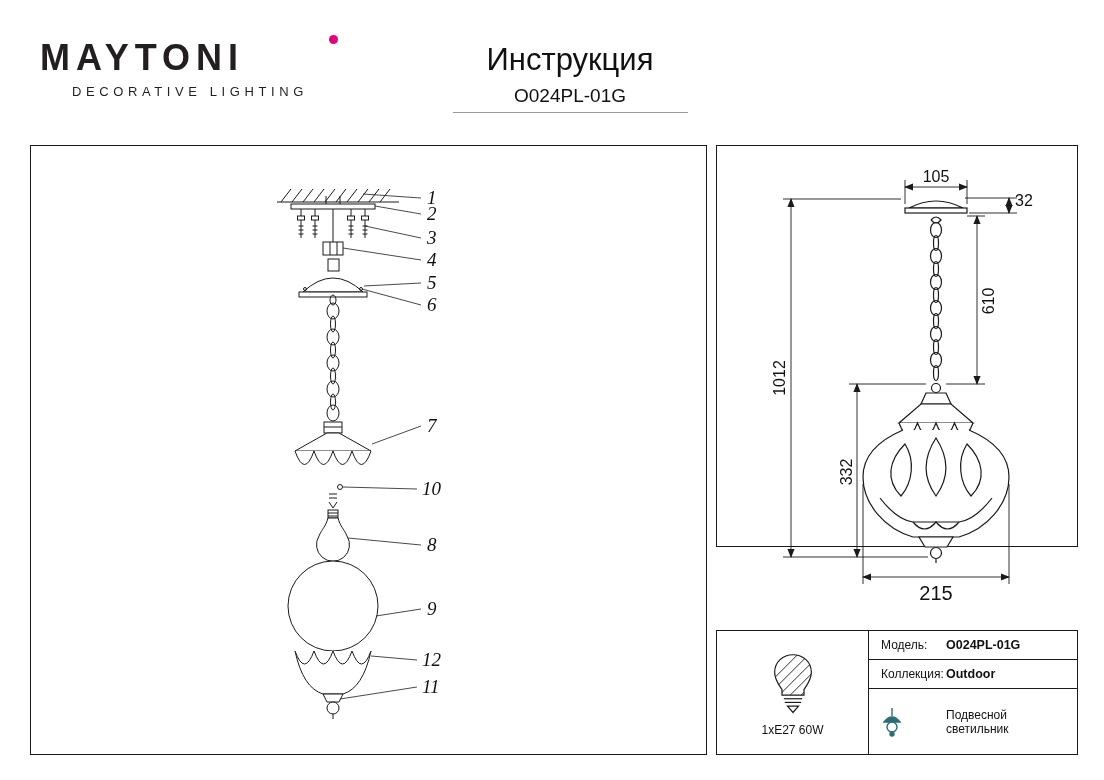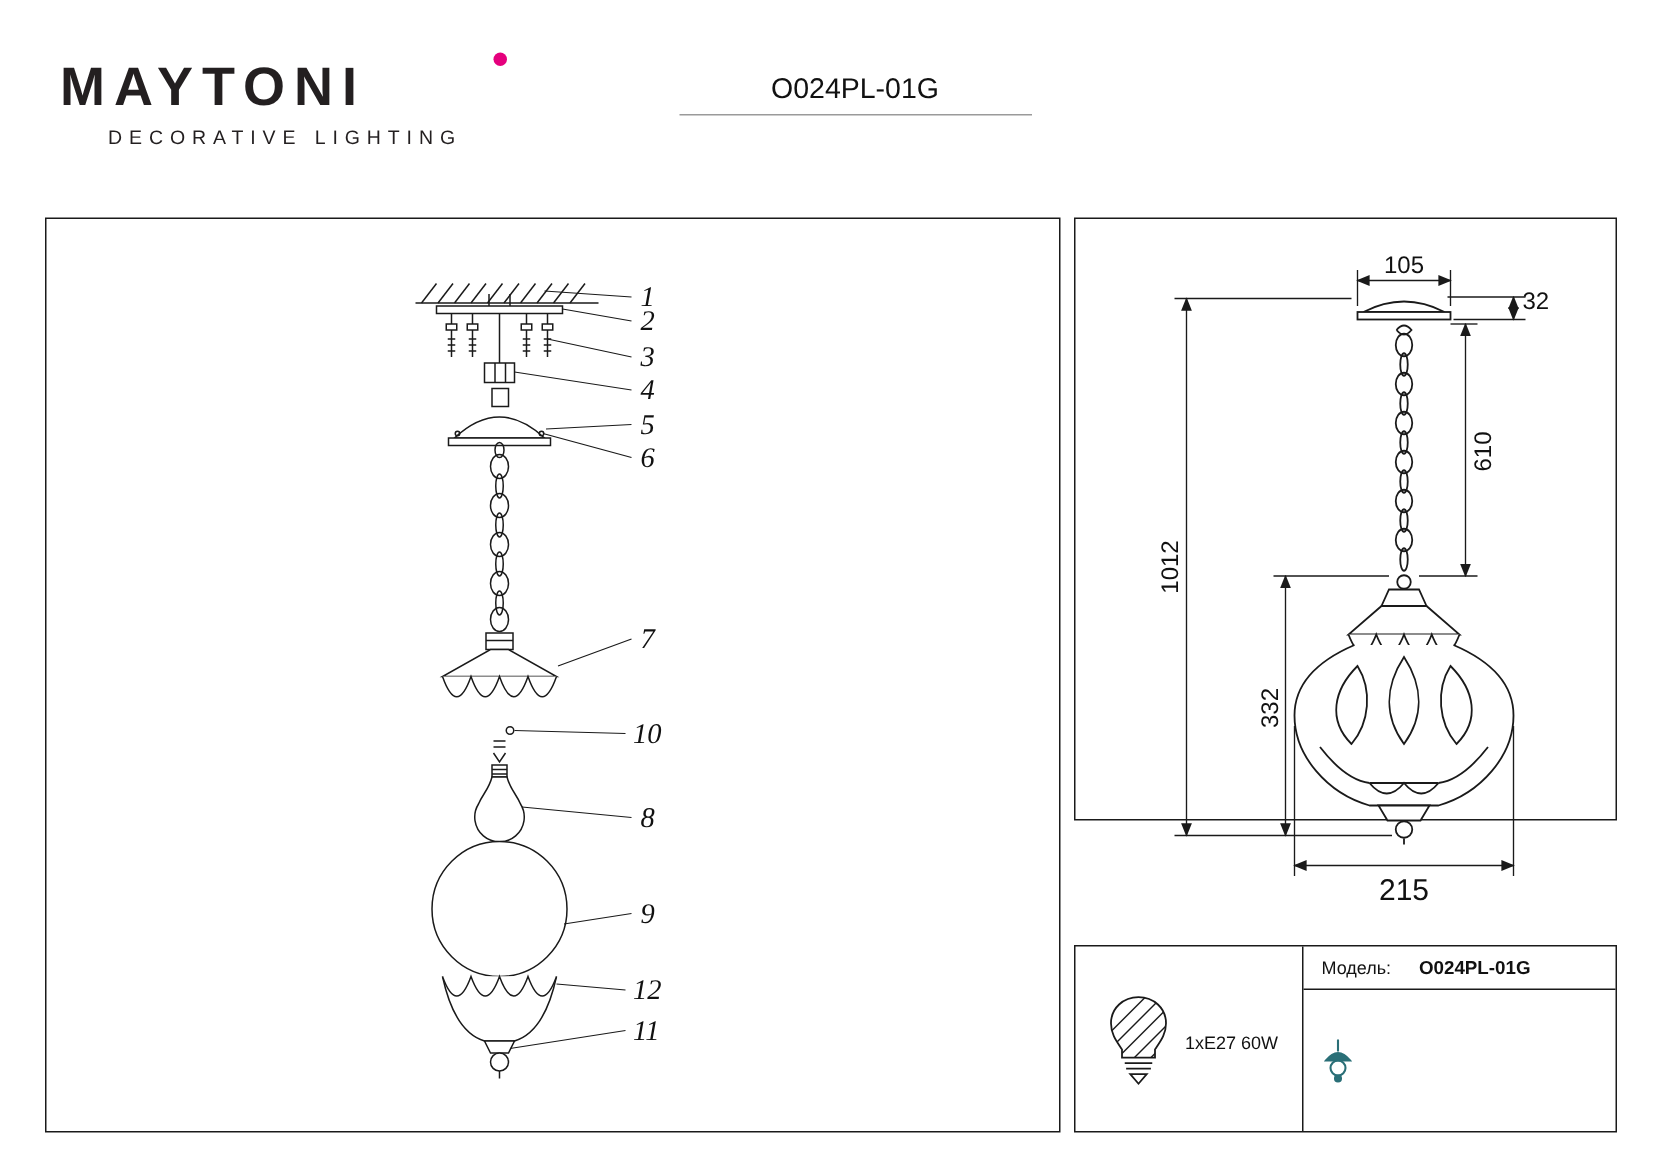--- a/index.html
+++ b/index.html
@@ -28,21 +28,21 @@
   .title-underline { width:235px; height:1px; background:#9a9a9a; margin:5px auto 0; }
 
   
   .box { position:absolute; border:1.5px solid #1a1a1a; background:#fff; }
   .exploded-box { left:30px;  top:145px; width:677px; height:610px; }
   .dims-box     { left:716px; top:145px; width:362px; height:402px; }
   .spec-box     { left:716px; top:630px; width:362px; height:125px; display:flex; }
 
   
   .bulb-cell {
-    width:152px; border-right:1.5px solid #1a1a1a; display:flex; flex-direction:row;
+    width:152px; border-right:1.5px solid #1a1a1a; display:flex; flex-direction:column;
     align-items:center; justify-content:center; gap:5px; padding-top:4px;
   }
   .bulb-label { font-size:12px; color:#111; }
   .spec-rows { flex:1; display:flex; flex-direction:column; }
   .spec-row {
     display:flex; align-items:center; padding-left:12px; padding-right:6px;
     border-bottom:1px solid #1a1a1a; height:29px;
   }
   .spec-row.last { border-bottom:none; flex:1; }
   .spec-label { width:65px; flex:none; font-size:12px; color:#111; }
@@ -54,20 +54,21 @@
 </head>
 <body>
 
 <div class="logo">
   <div class="brand">MAYTONI</div>
   <span class="brand-dot"></span>
   <div class="tagline">DECORATIVE LIGHTING</div>
 </div>
 
 <div class="title-block">
+  <div class="title">Инструкция</div>
   <div class="model">O024PL-01G</div>
   <div class="title-underline"></div>
 </div>
 
 <section class="box exploded-box">
   <svg width="674" height="607" viewBox="0 0 674 607">
     <g stroke="#1a1a1a" fill="none" stroke-width="1">
       <g>
         <line x1="246" y1="56" x2="368" y2="56"></line>
         <line x1="250" y1="56" x2="260" y2="43"></line>
@@ -292,26 +293,31 @@
         <path d="M22 59 L34 59 L28 66 Z"></path>
       </g>
     </svg>
     <div class="bulb-label">1xE27 60W</div>
   </div>
   <div class="spec-rows">
     <div class="spec-row">
       <span class="spec-label">Модель:</span>
       <span class="spec-value">O024PL-01G</span>
     </div>
+    <div class="spec-row">
+      <span class="spec-label">Коллекция:</span>
+      <span class="spec-value">Outdoor</span>
+    </div>
     <div class="spec-row last">
       <span class="spec-label icon-col">
         <svg width="22" height="30" viewBox="0 0 22 30">
           <g stroke="#2a6f77" fill="none" stroke-width="1.4">
             <line x1="11" y1="1" x2="11" y2="9"></line>
             <path d="M 3 15 Q 11 5 19 15 Z" fill="#2a6f77"></path>
             <circle cx="11" cy="20" r="5"></circle>
             <circle cx="11" cy="27" r="2" fill="#2a6f77"></circle>
           </g>
         </svg>
       </span>
+      <span class="spec-type">Подвесной светильник</span>
     </div>
   </div>
 </section>
 
 </body></html>

